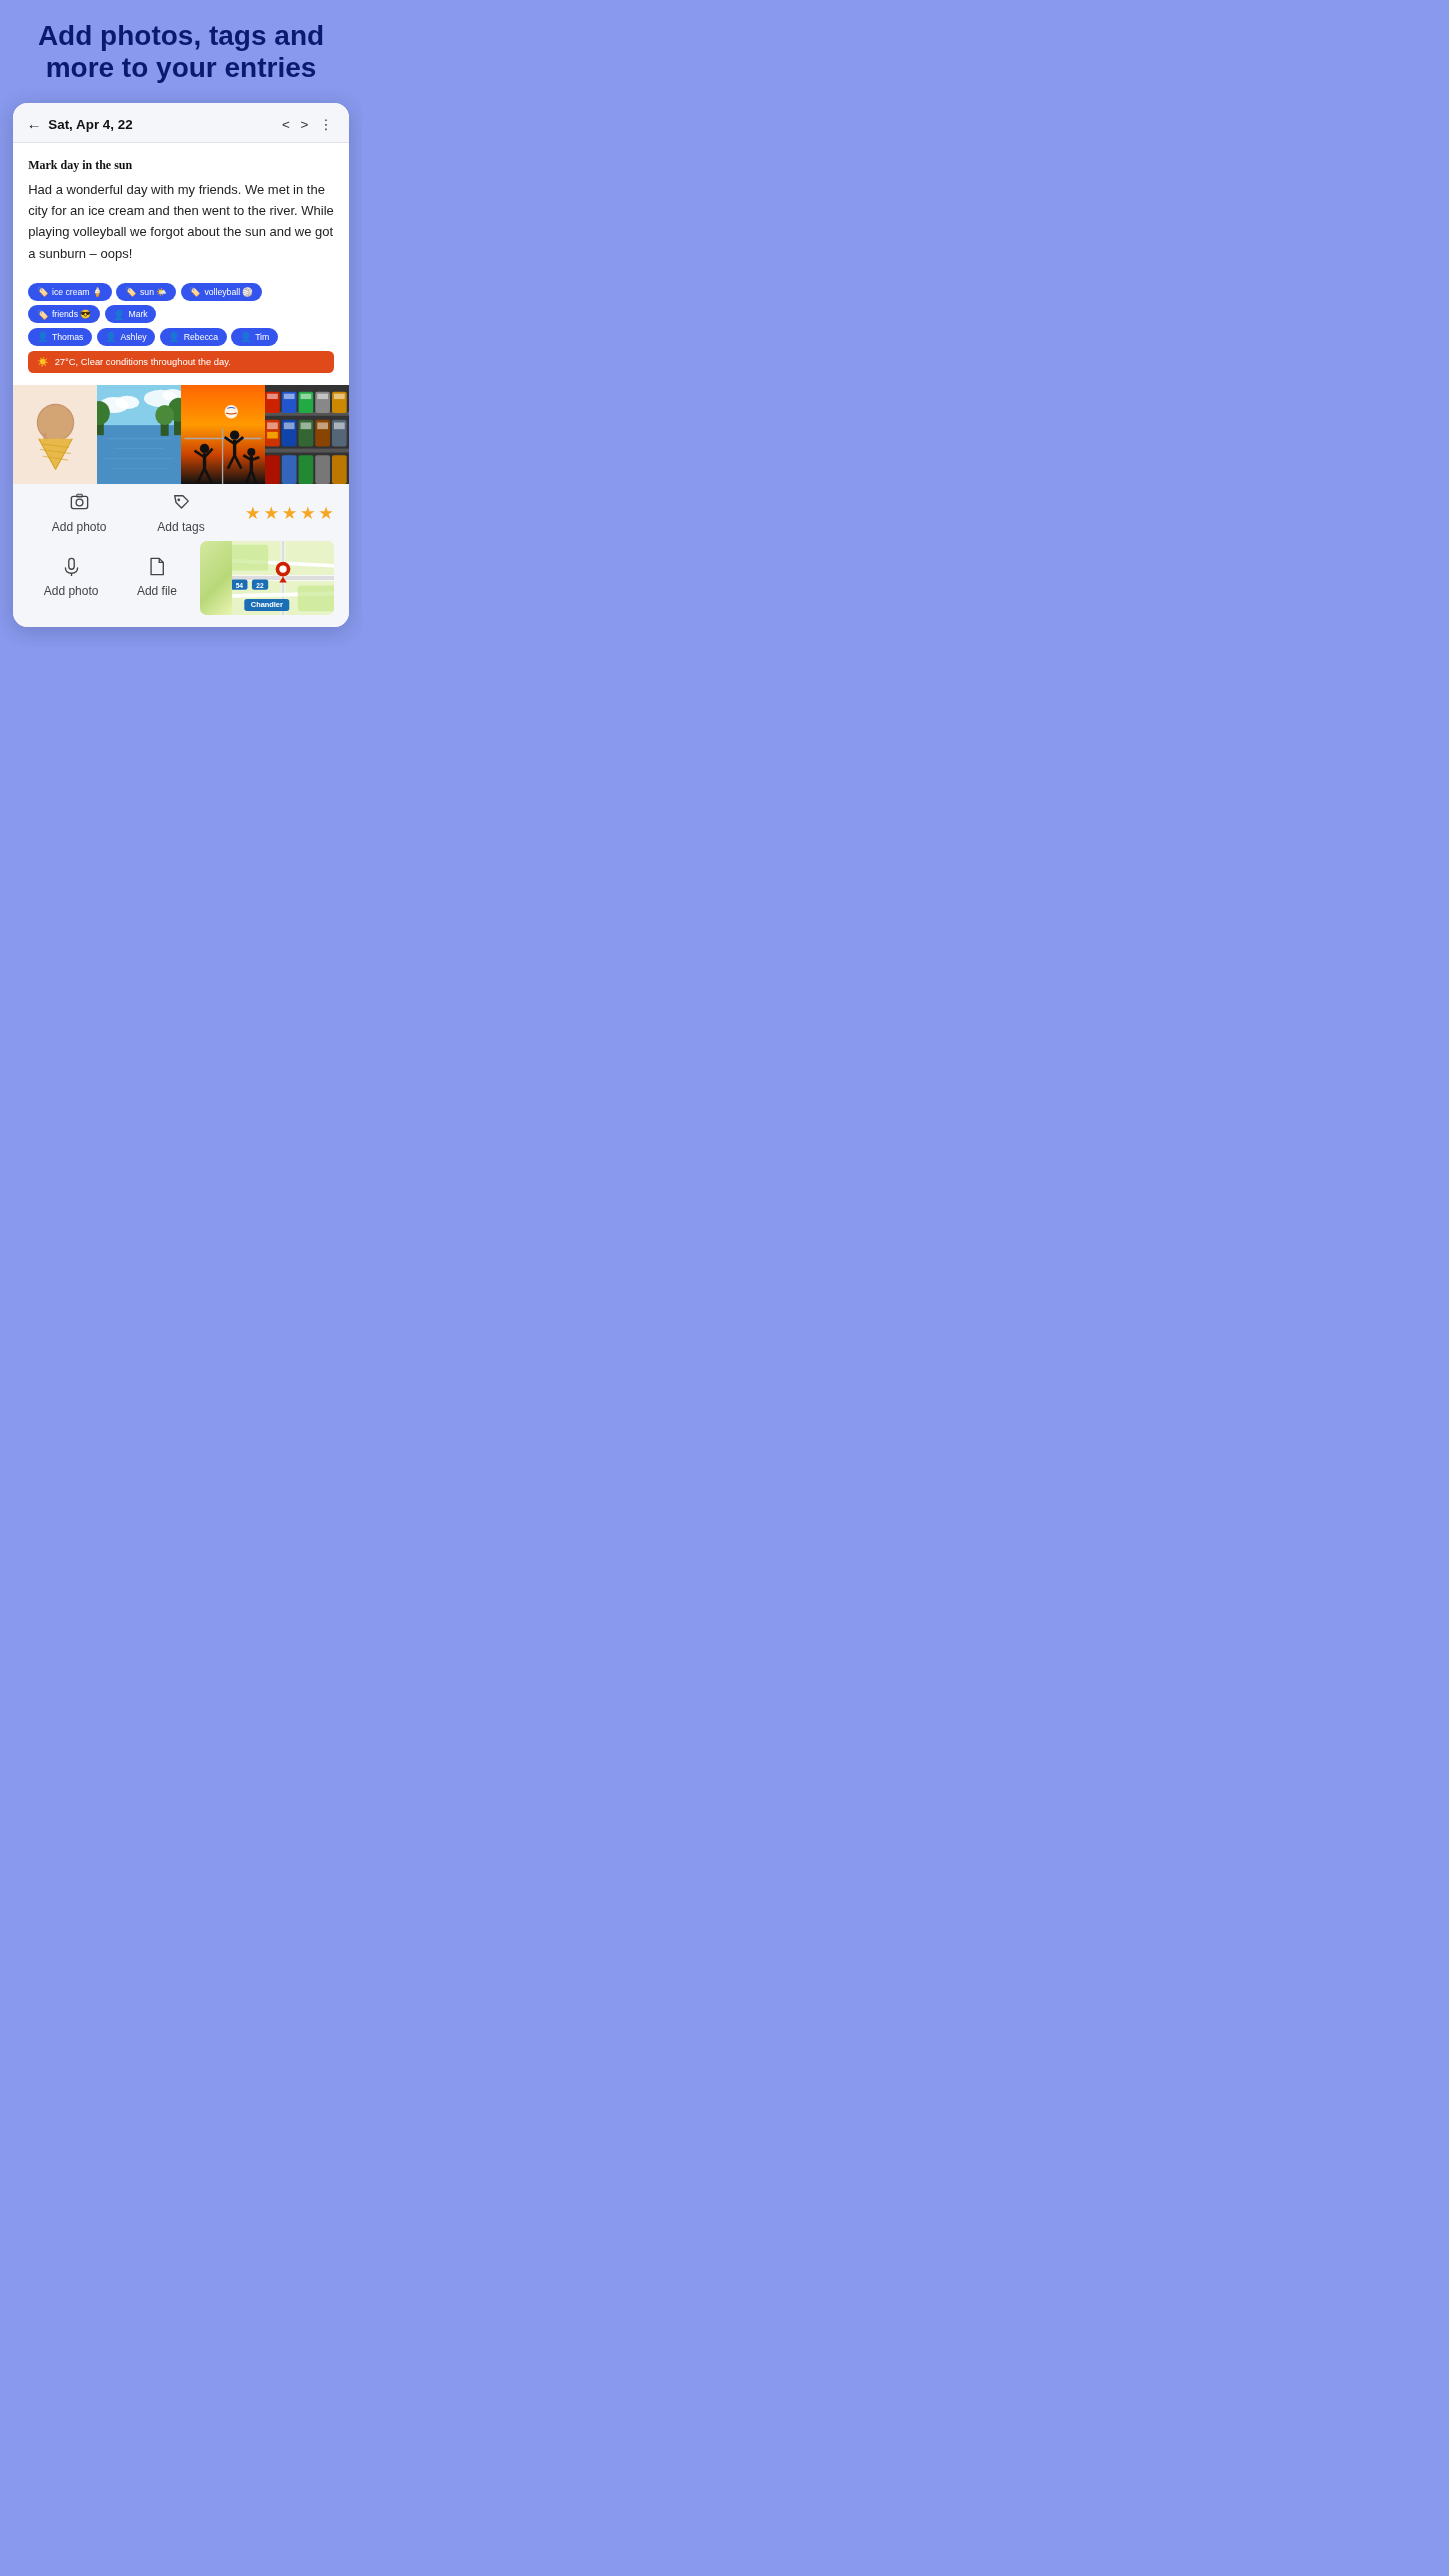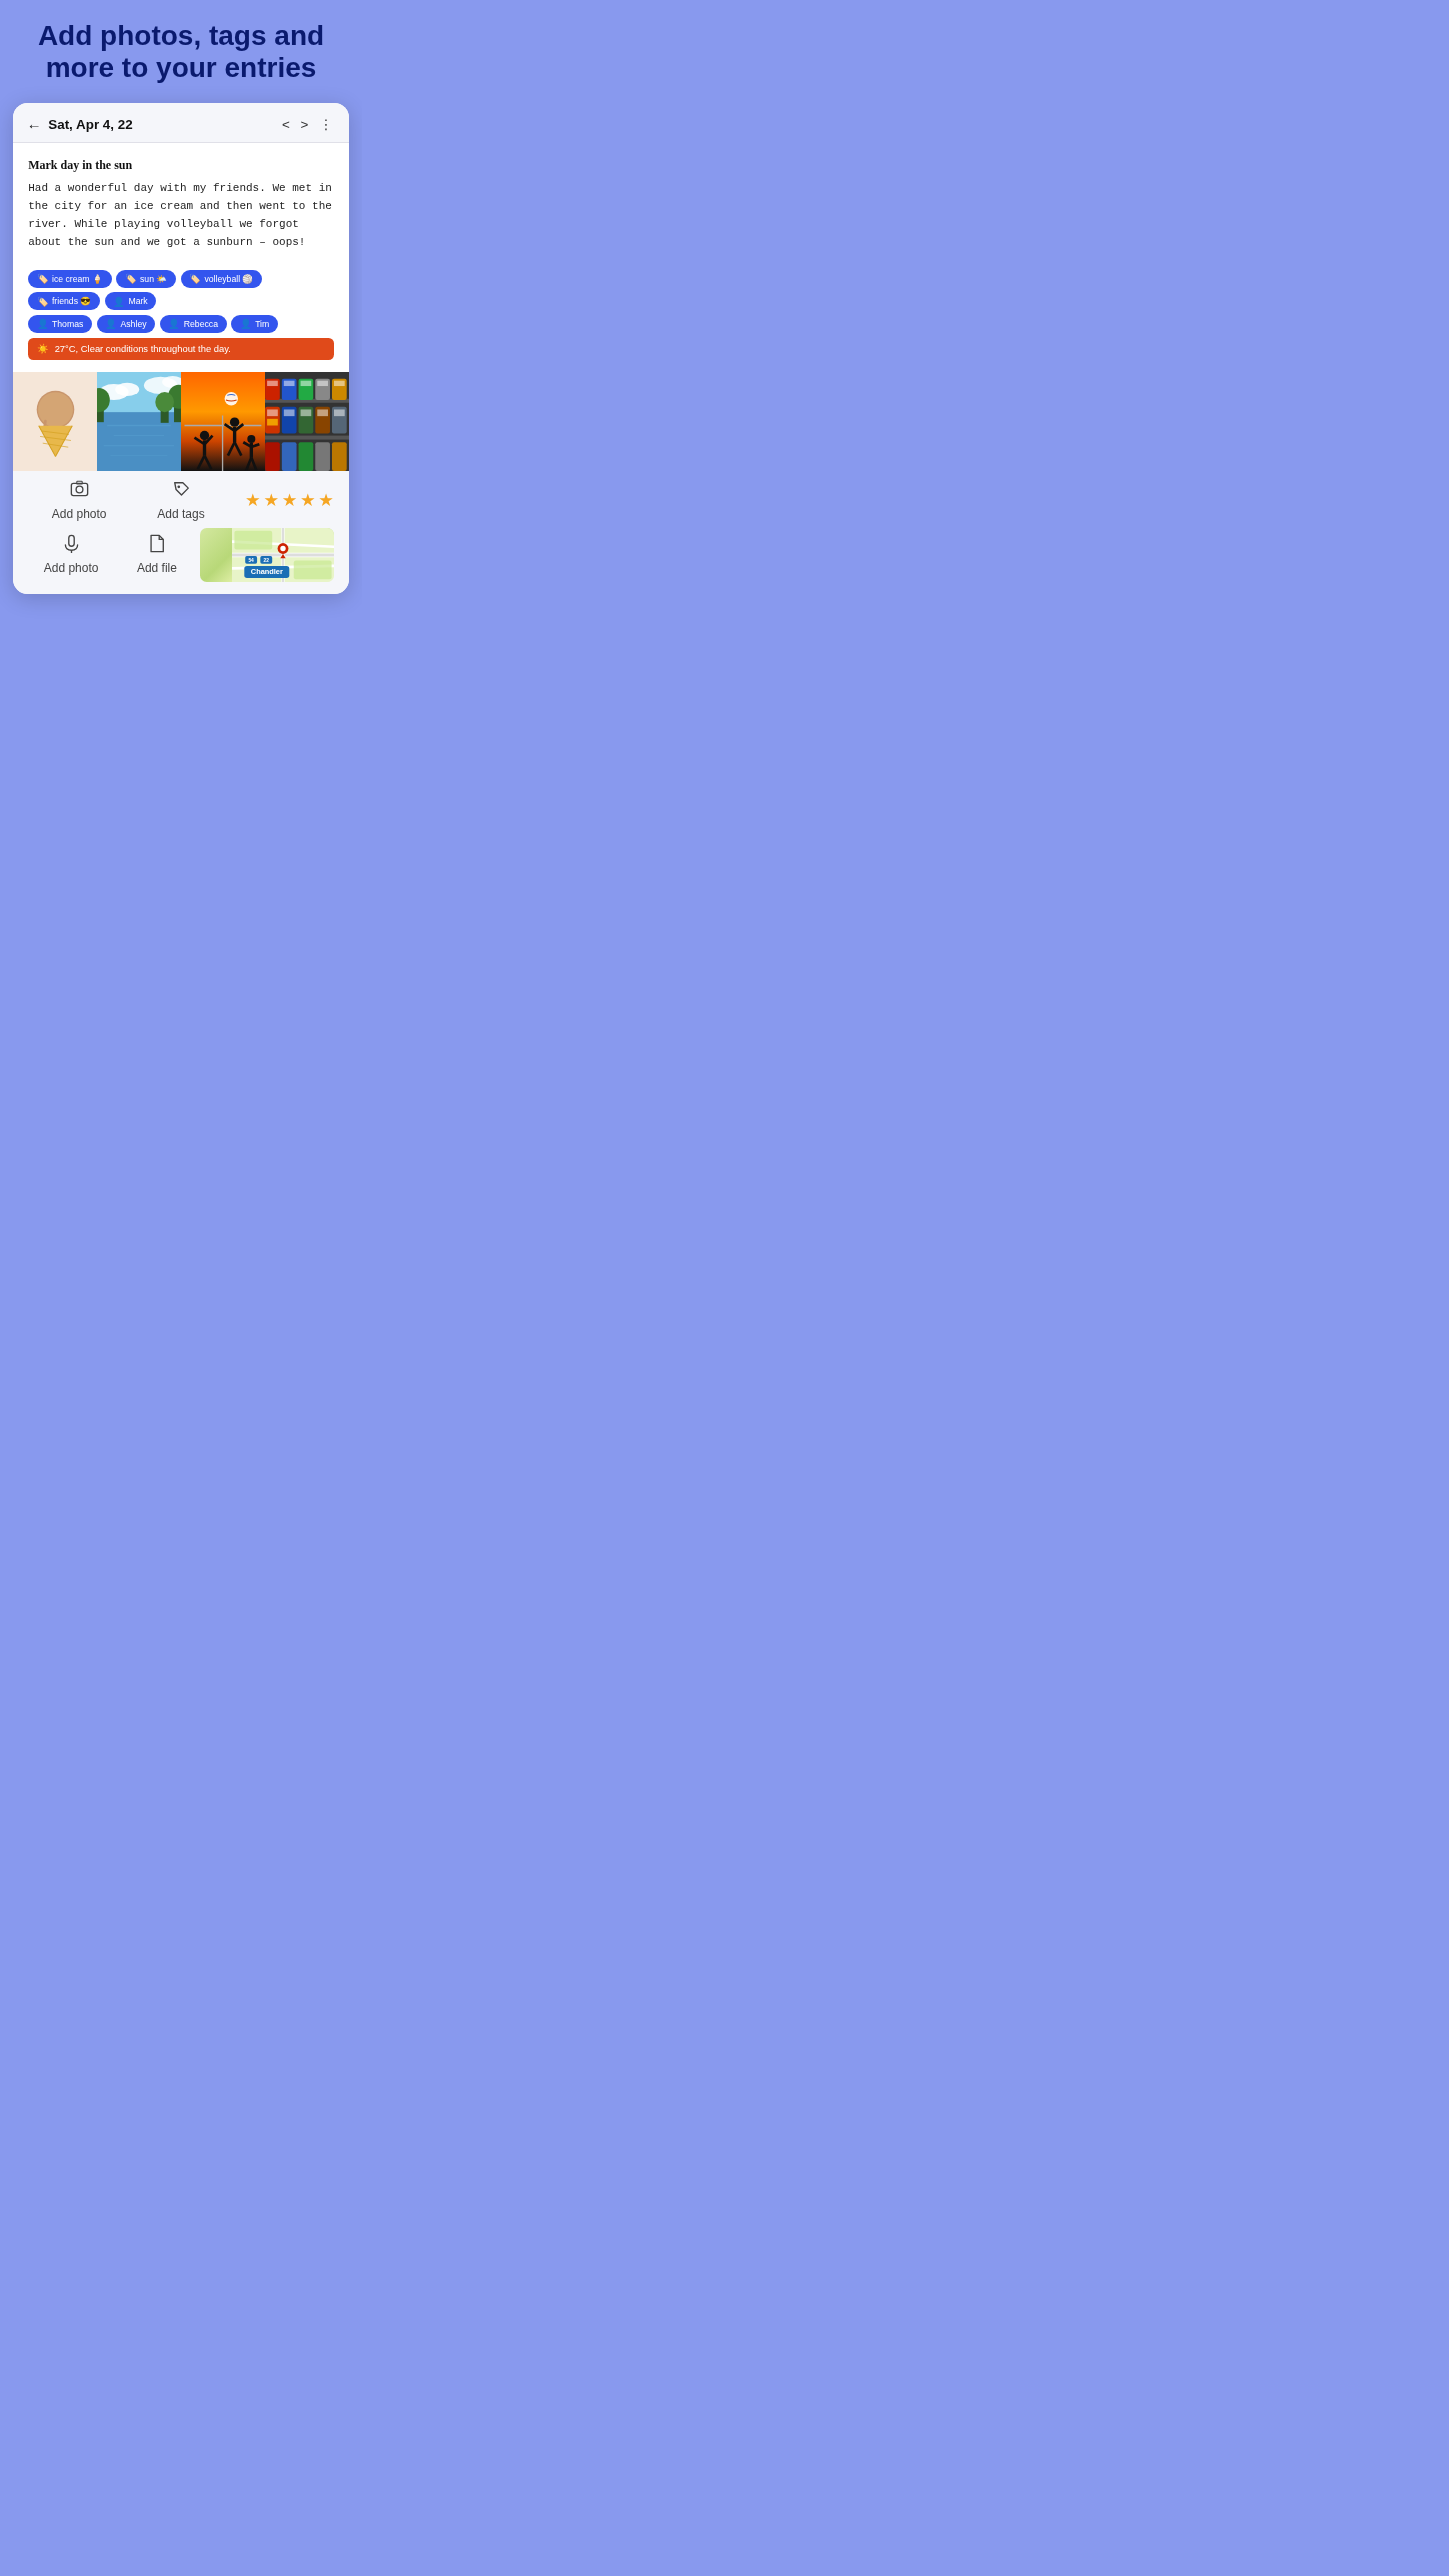--- a/index.html
+++ b/index.html
@@ -77,25 +77,25 @@
 
     .entry-title {
       font-size: 12px;
       font-weight: 700;
       color: #111;
       margin-bottom: 5.4px;
       font-family: Georgia, serif;
     }
 
     .entry-text {
-      font-size: 11px;
+      font-size: 13px;
       color: #222;
       line-height: 1.65;
       margin-bottom: 12px;
-      font-family: Liberation Mono, monospace;
+      font-family: Liberation Sans, sans-serif;
     }
 
     
     .tags-area {
       background: #fff;
       padding: 0 14.8px 5.4px 14.8px;
     }
 
     .tags-row {
       display: flex;
@@ -187,21 +187,21 @@
       gap: 2.7px;
     }
 
     .star {
       font-size: 17.4px;
       color: #f5a623;
     }
 
     .map-thumb {
       width: 134px;
-      height: 54px;
+      height: 74px;
       background: linear-gradient(135deg, #d4e8a0 0%, #b8d878 30%, #e8f4b0 50%, #c8e090 70%, #f0f8e0 100%);
       border-radius: 6.7px;
       overflow: hidden;
       position: relative;
       margin-left: auto;
       padding-left: 32px;
     }
 
     .map-label {
       position: absolute;

